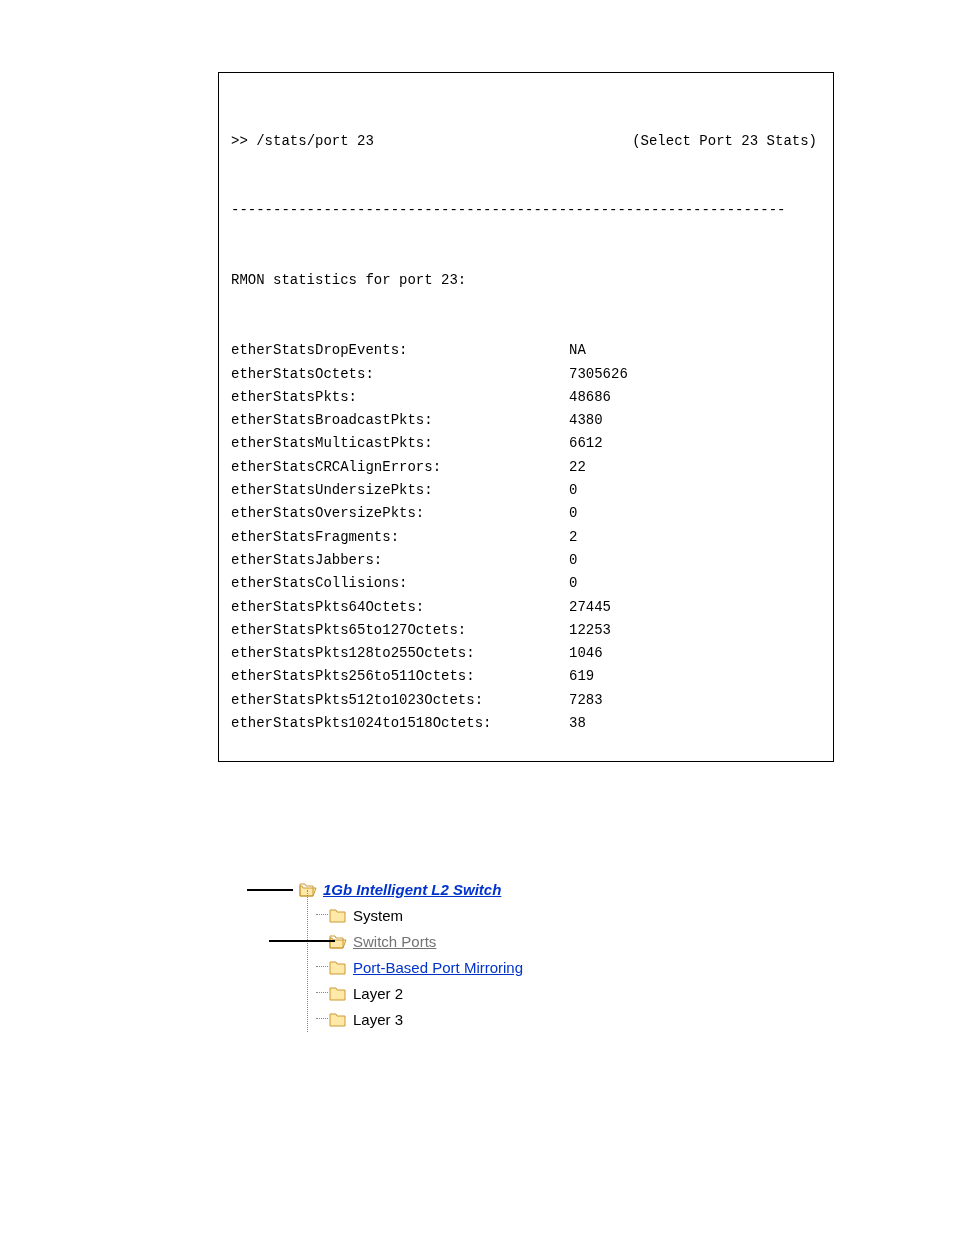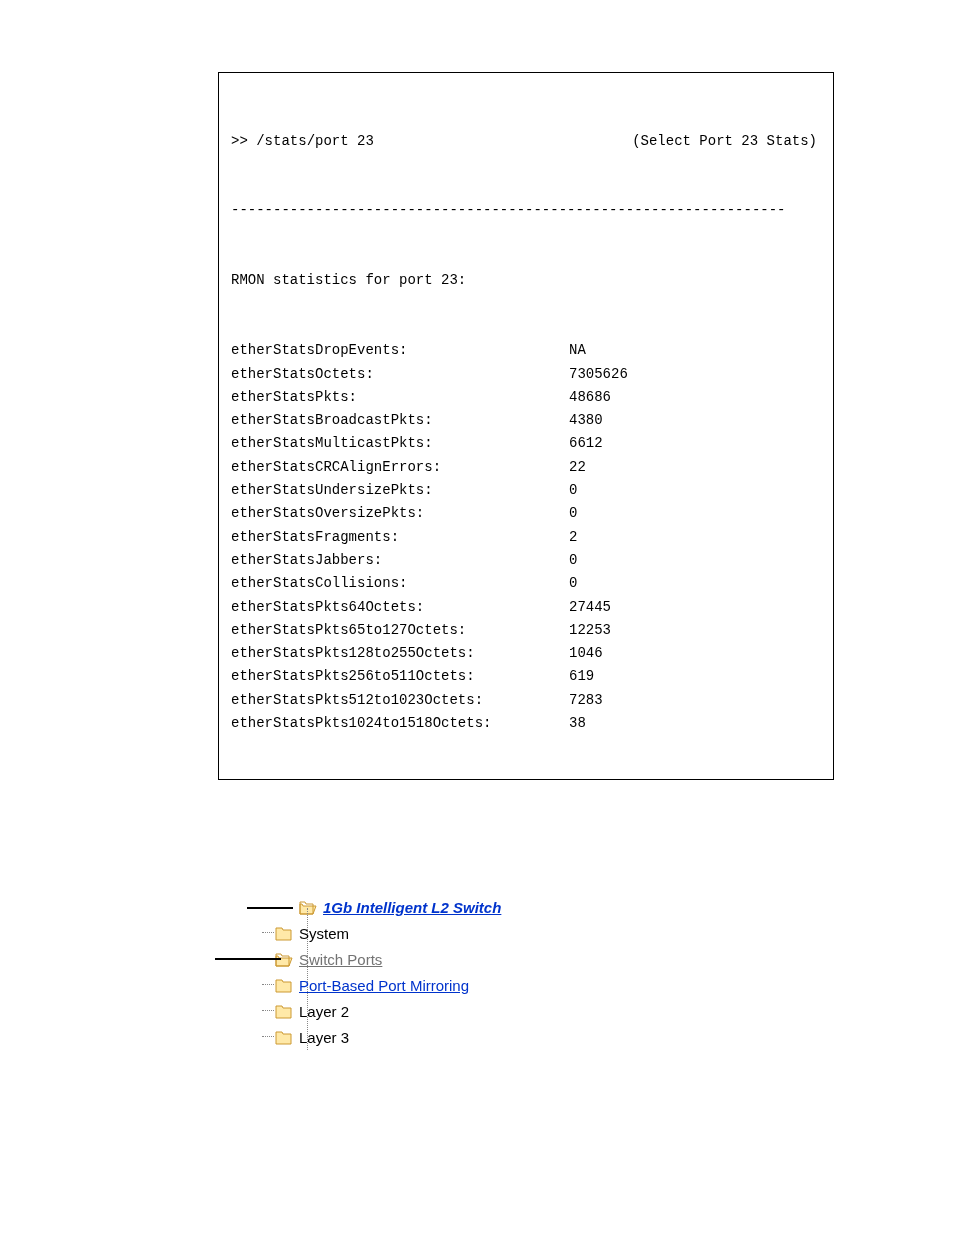--- a/index.html
+++ b/index.html
@@ -5,21 +5,21 @@
     body {
       margin: 0;
       padding: 0;
       background: #fff;
       width: 954px;
       font-family: Arial, sans-serif;
     }
     .terminal-box {
       border: 1px solid #000;
       margin: 72px 120px 0 218px;
-      padding: 10px 16px 20px 12px;
+      padding: 10px 16px 2px 12px;
       font-family: "Courier New", monospace;
       font-size: 14px;
       line-height: 23.3px;
       color: #000;
       white-space: pre;
       overflow: hidden;
     }
     .term-line1 {
       display: flex;
       justify-content: space-between;
@@ -46,21 +46,21 @@
     }
     .tree-root {
       display: flex;
       align-items: center;
       height: 26px;
     }
     .tree-child {
       display: flex;
       align-items: center;
       height: 26px;
-      margin-left: 28px;
+      margin-left: 82px;
       position: relative;
     }
     .connector {
       width: 46px;
       height: 2px;
       background: #000;
       margin-right: 6px;
     }
     .connector-sub {
       position: absolute;

